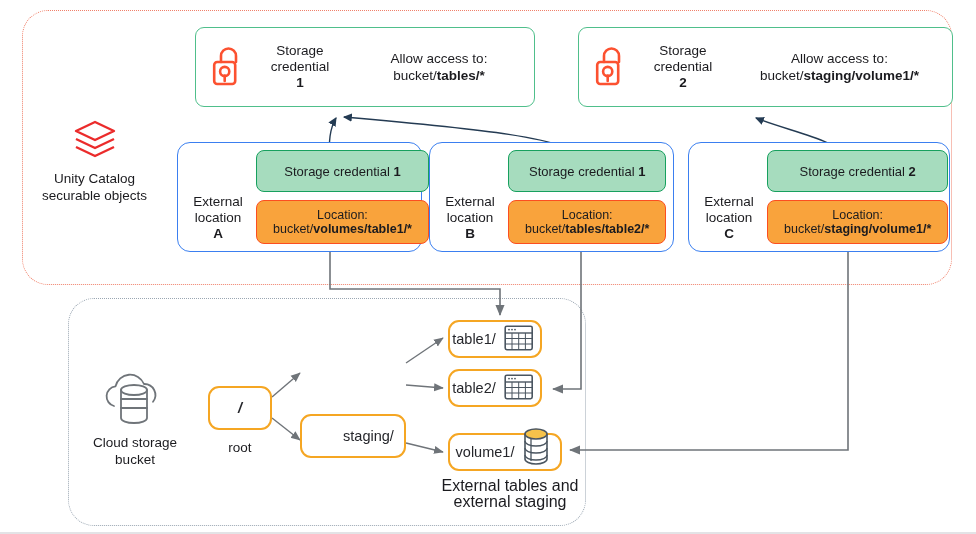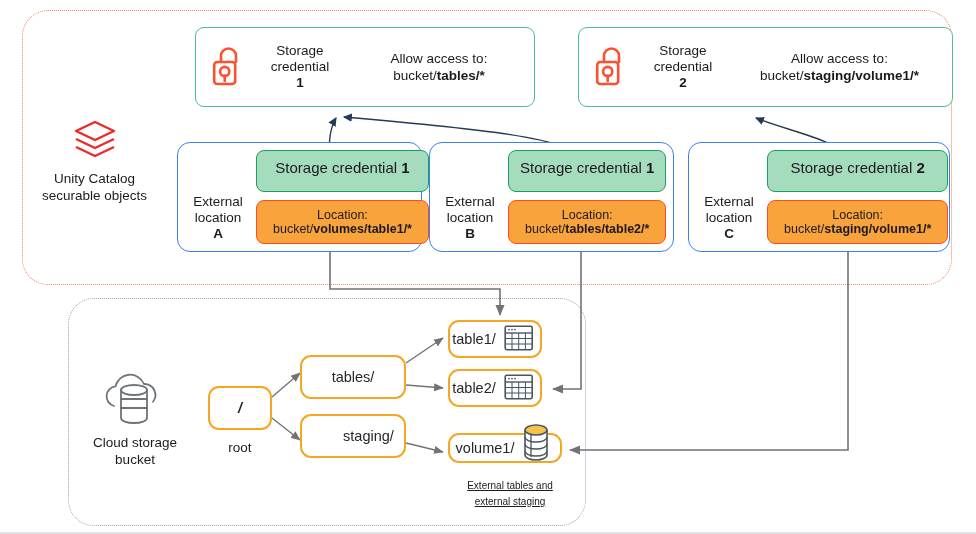--- a/index.html
+++ b/index.html
@@ -38,42 +38,42 @@
   }
   .extloc .el-label{
     width:72px;flex:0 0 auto;text-align:center;font-size:13.5px;line-height:16px;
     margin-left:4px;
     margin-top:42px;
   }
   .extloc .el-label b{display:block;font-weight:bold;}
   .extloc .el-stack{flex:1 1 auto;padding:0 8px 0 2px;}
   .chip-green{
     box-sizing:border-box;border:1.4px solid #17a05e;background:#a6dcbe;
-    border-radius:8px;height:42px;display:flex;justify-content:center;
-    font-size:15px;text-align:center;padding:8px 6px;
+    border-radius:8px;height:42px;display:flex;align-items:center;justify-content:center;
+    font-size:13px;text-align:center;padding:8px 6px;
   }
   .chip-orange{
     box-sizing:border-box;border:1.6px solid #fc4e20;background:#f9a33c;
     border-radius:8px;height:44px;margin-top:8px;
     display:flex;flex-direction:column;align-items:center;justify-content:center;
     font-size:12.5px;line-height:14.5px;text-align:center;padding:0 16px;
   }
 
   .node{
     position:absolute;box-sizing:border-box;
     border:2px solid #f5a623;border-radius:11px;background:#fff;
     display:flex;align-items:center;justify-content:center;
     font-size:14.5px;color:#25262b;
   }
   .node.leaf{justify-content:center;gap:8px;padding-right:4px;}
 
   .side-label{
     position:absolute;text-align:center;font-size:13.5px;line-height:17px;color:#1b1b1f;
   }
-  .cap{position:absolute;text-align:center;font-size:10px;line-height:16px;color:#1b1b1f;text-decoration:underline;}
+  .cap{position:absolute;text-align:center;font-size:16px;line-height:16px;color:#1b1b1f;}
   .tiny{position:absolute;text-align:center;font-size:13.5px;color:#1b1b1f;}
 
   svg.overlay{position:absolute;left:0;top:0;width:976px;height:534px;pointer-events:none;}
   .baseline{position:absolute;left:0;top:532px;width:976px;height:2px;background:#e3e3e6;}
 </style>
 </head>
 <body>
 
 <div id="stage">
 
@@ -231,23 +231,20 @@
   <div class="side-label" style="left:40px;top:434px;width:190px;">
     <span>Cloud storage</span><br>
     <span>bucket</span>
   </div>
 
   <div class="node" style="left:208px;top:386px;width:64px;height:44px;font-style:italic;font-weight:bold;">
     <span>/</span>
   </div>
   <div class="tiny" style="left:208px;top:440px;width:64px;">root</div>
 
-  <div class="node" style="left:300px;top:355px;width:106px;height:44px;">
-    <span>tables/</span>
-  </div>
   <div class="node" style="left:300px;top:414px;width:106px;height:44px;padding-left:31px;">
     <span>staging/</span>
   </div>
 
   <div class="node leaf" style="left:448px;top:320px;width:94px;height:38px;">
     <span>table1/</span>
     <span>
       <svg width="30" height="26" viewBox="0 0 30 26">
         <rect x="1.2" y="1.2" width="27" height="23.5" rx="1.6" fill="#fff" stroke="#4a5560" stroke-width="1.6"></rect>
         <path d="M1.2 8 H28.2" stroke="#4a5560" stroke-width="1.4"></path>
@@ -278,21 +275,21 @@
           <path d="M1.2 13.5 H28.2"></path>
             <path d="M1.2 19 H28.2"></path>
           <path d="M8 8 V24.7"></path>
             <path d="M14.7 8 V24.7"></path>
             <path d="M21.4 8 V24.7"></path>
         </g>
       </svg>
     </span>
   </div>
 
-  <div class="node leaf" style="left:448px;top:433px;width:114px;height:30px;">
+  <div class="node leaf" style="left:448px;top:433px;width:114px;height:38px;">
     <span>volume1/</span>
     <span style="display:block;margin-top:-10px;">
       <svg width="28" height="42" viewBox="0 0 28 42">
         <path d="M3 9 V34 a11 5 0 0 0 22 0 V9" fill="#fff" stroke="#4a5560" stroke-width="1.6"></path>
         <ellipse cx="14" cy="9" rx="11" ry="5" fill="#f5c24b" stroke="#4a5560" stroke-width="1.6"></ellipse>
         <g fill="none" stroke="#4a5560" stroke-width="1.3">
           <path d="M3 16 a11 5 0 0 0 22 0"></path>
           <path d="M3 23 a11 5 0 0 0 22 0"></path>
           <path d="M3 30 a11 5 0 0 0 22 0"></path>
           <path d="M9 13 V36"></path>

